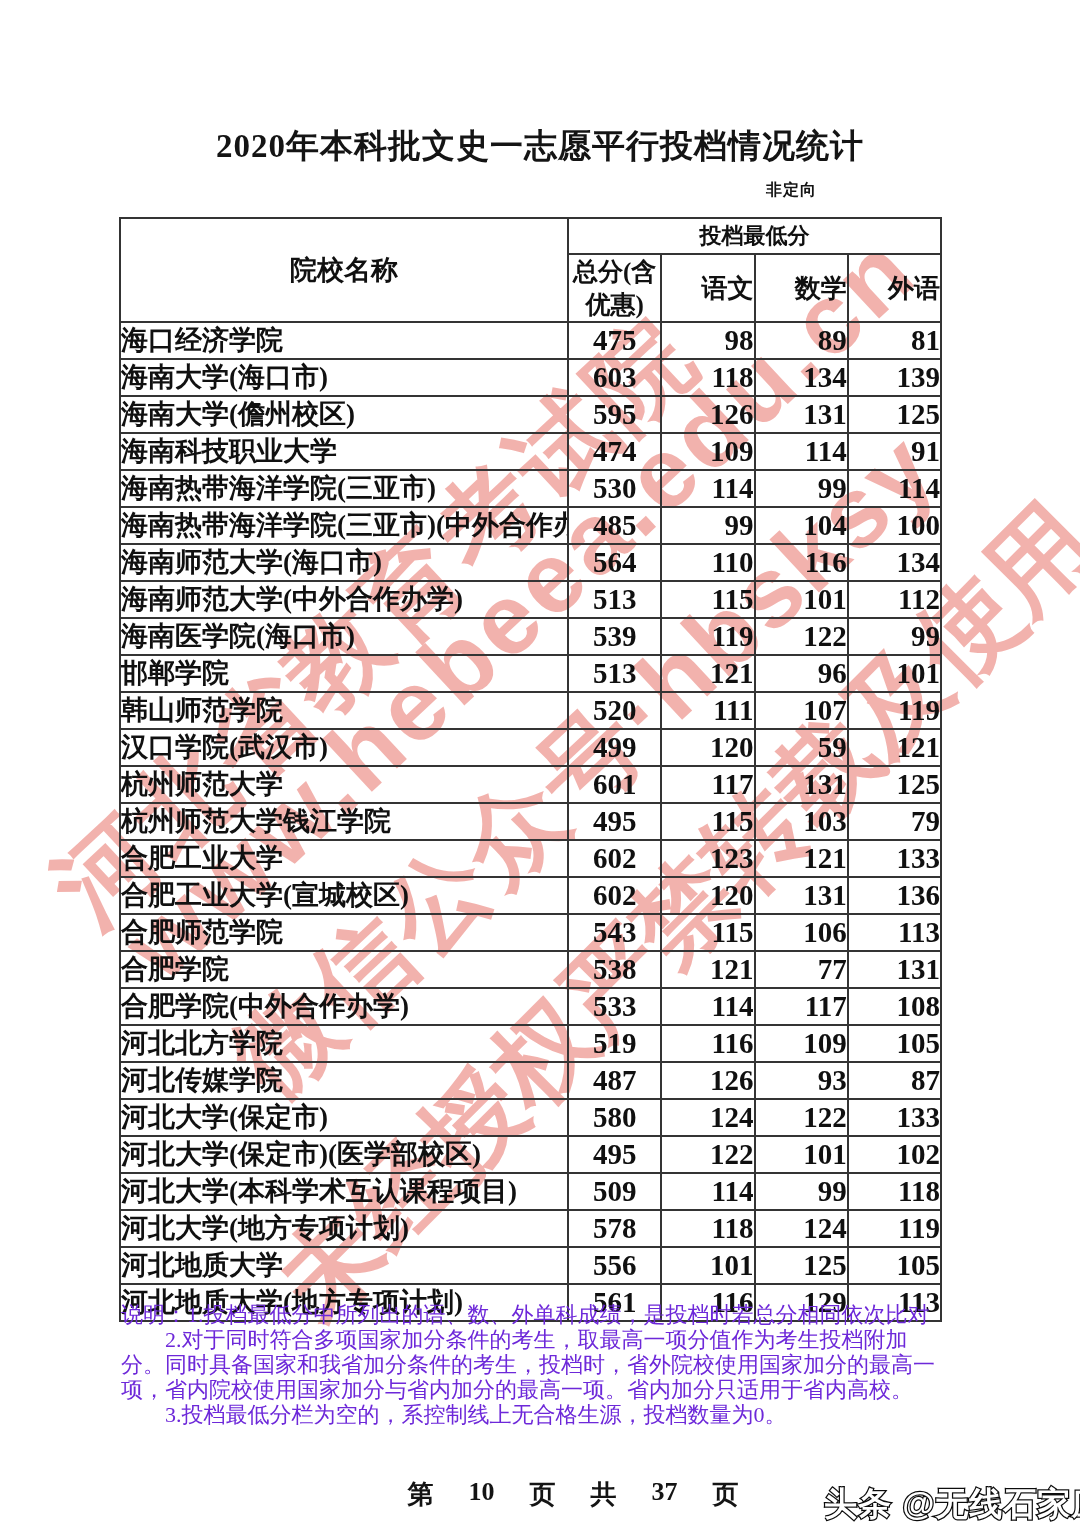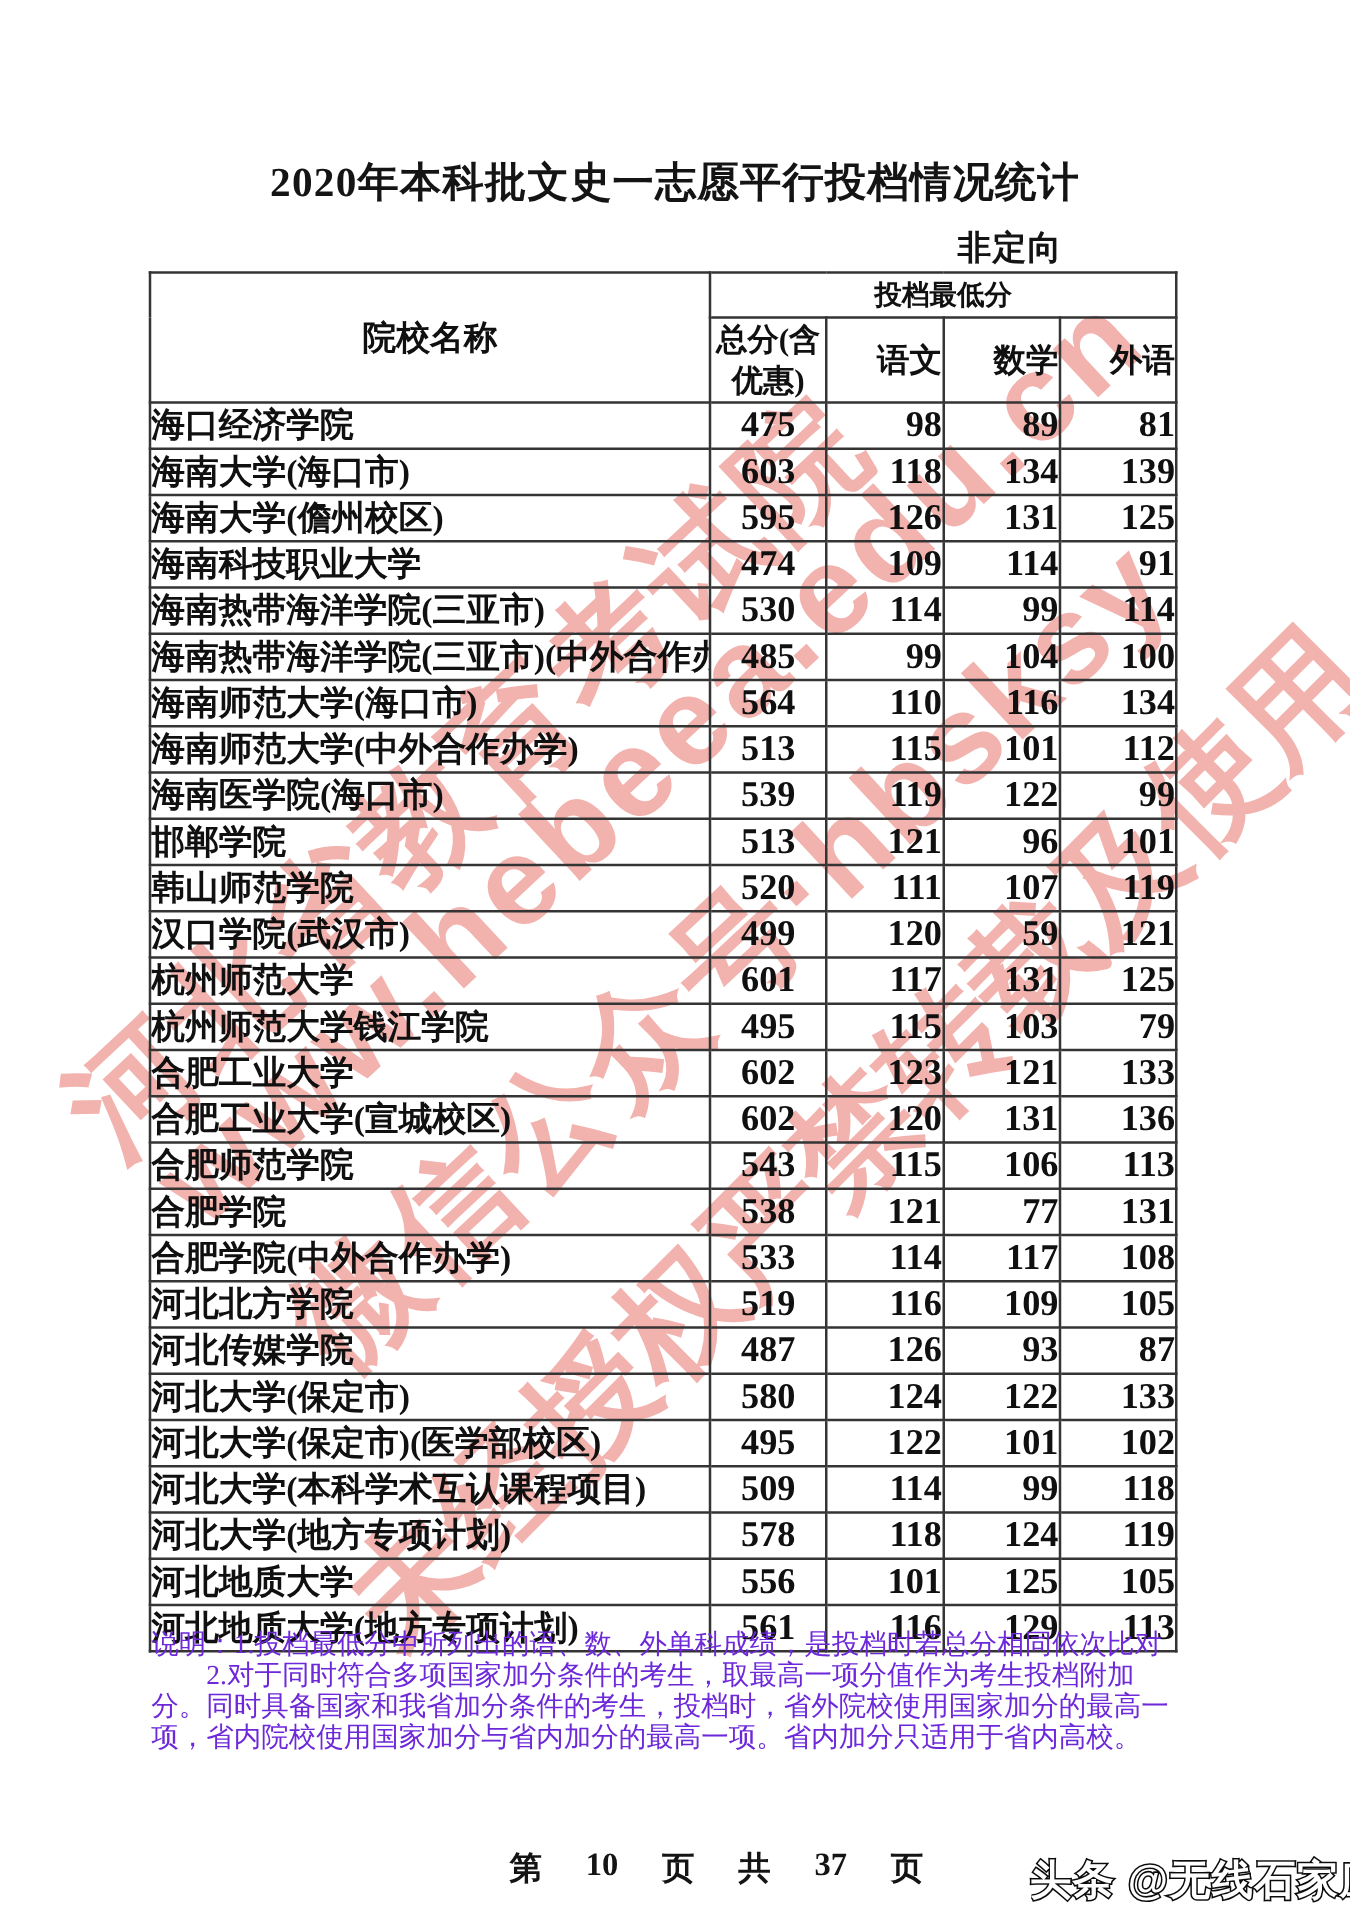--- a/index.html
+++ b/index.html
@@ -34,21 +34,21 @@
 
   .page-title {
     position:absolute; left:0; top:84px; width:1080px;
     text-align:center;
     font-size:33px; font-weight:bold;
     letter-spacing:1px;
     color:#141414;
   }
   .subtitle {
     position:absolute; left:766px; top:140px;
-    font-size:27px; font-weight:bold;
+    font-size:16px; font-weight:bold;
     letter-spacing:1px;
     color:#141414;
   }
 
   table.scores {
     position:absolute; left:119px; top:177px;
     width:823px;
     border-collapse:collapse;
     table-layout:fixed;
   }
@@ -349,20 +349,21 @@
       <td class="num">113</td>
     </tr>
   </tbody>
   </table>
 
   <div class="notes">
     <div class="note-line">说明：1.投档最低分中所列出的语、数、外单科成绩，是投档时若总分相同依次比对</div>
     <div class="note-line indent">2.对于同时符合多项国家加分条件的考生，取最高一项分值作为考生投档附加</div>
     <div class="note-line">分。同时具备国家和我省加分条件的考生，投档时，省外院校使用国家加分的最高一</div>
     <div class="note-line">项，省内院校使用国家加分与省内加分的最高一项。省内加分只适用于省内高校。</div>
+    <div class="note-line indent">3.投档最低分栏为空的，系控制线上无合格生源，投档数量为0。</div>
   </div>
 
   <div class="page-footer">
     <span>第</span>
     <span>10</span>
     <span>页</span>
     <span>共</span>
     <span>37</span>
     <span>页</span>
   </div>

